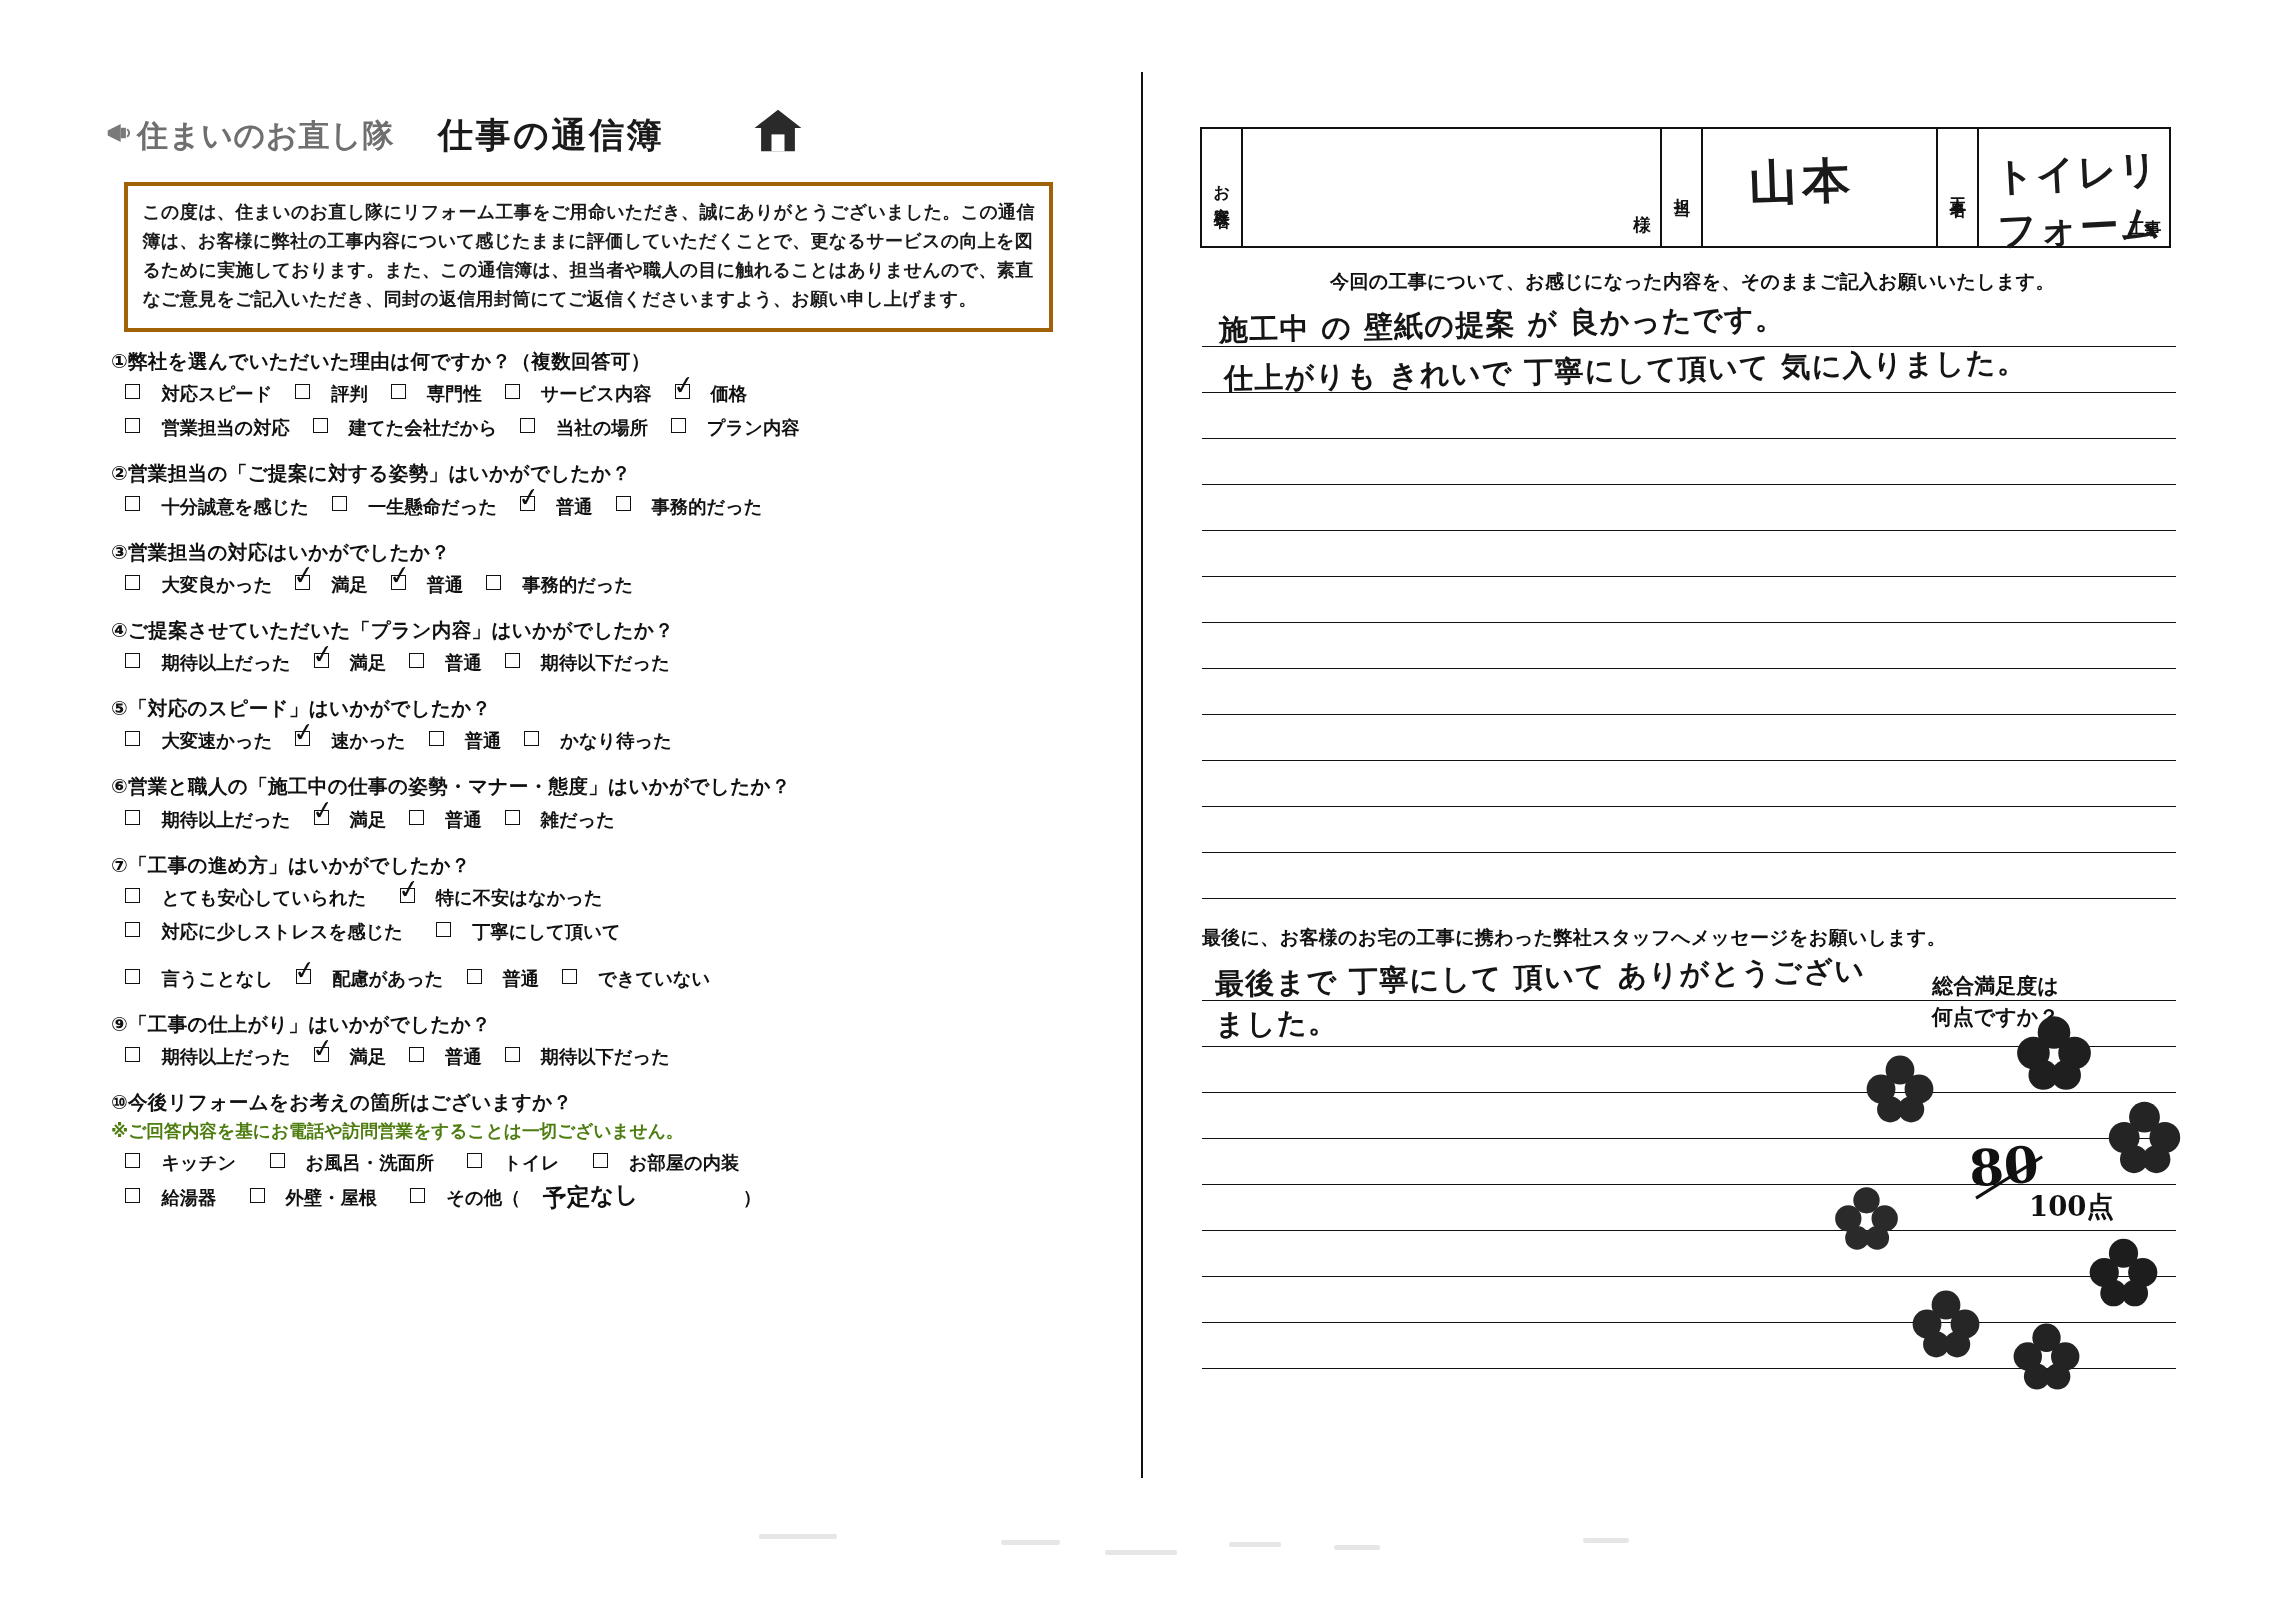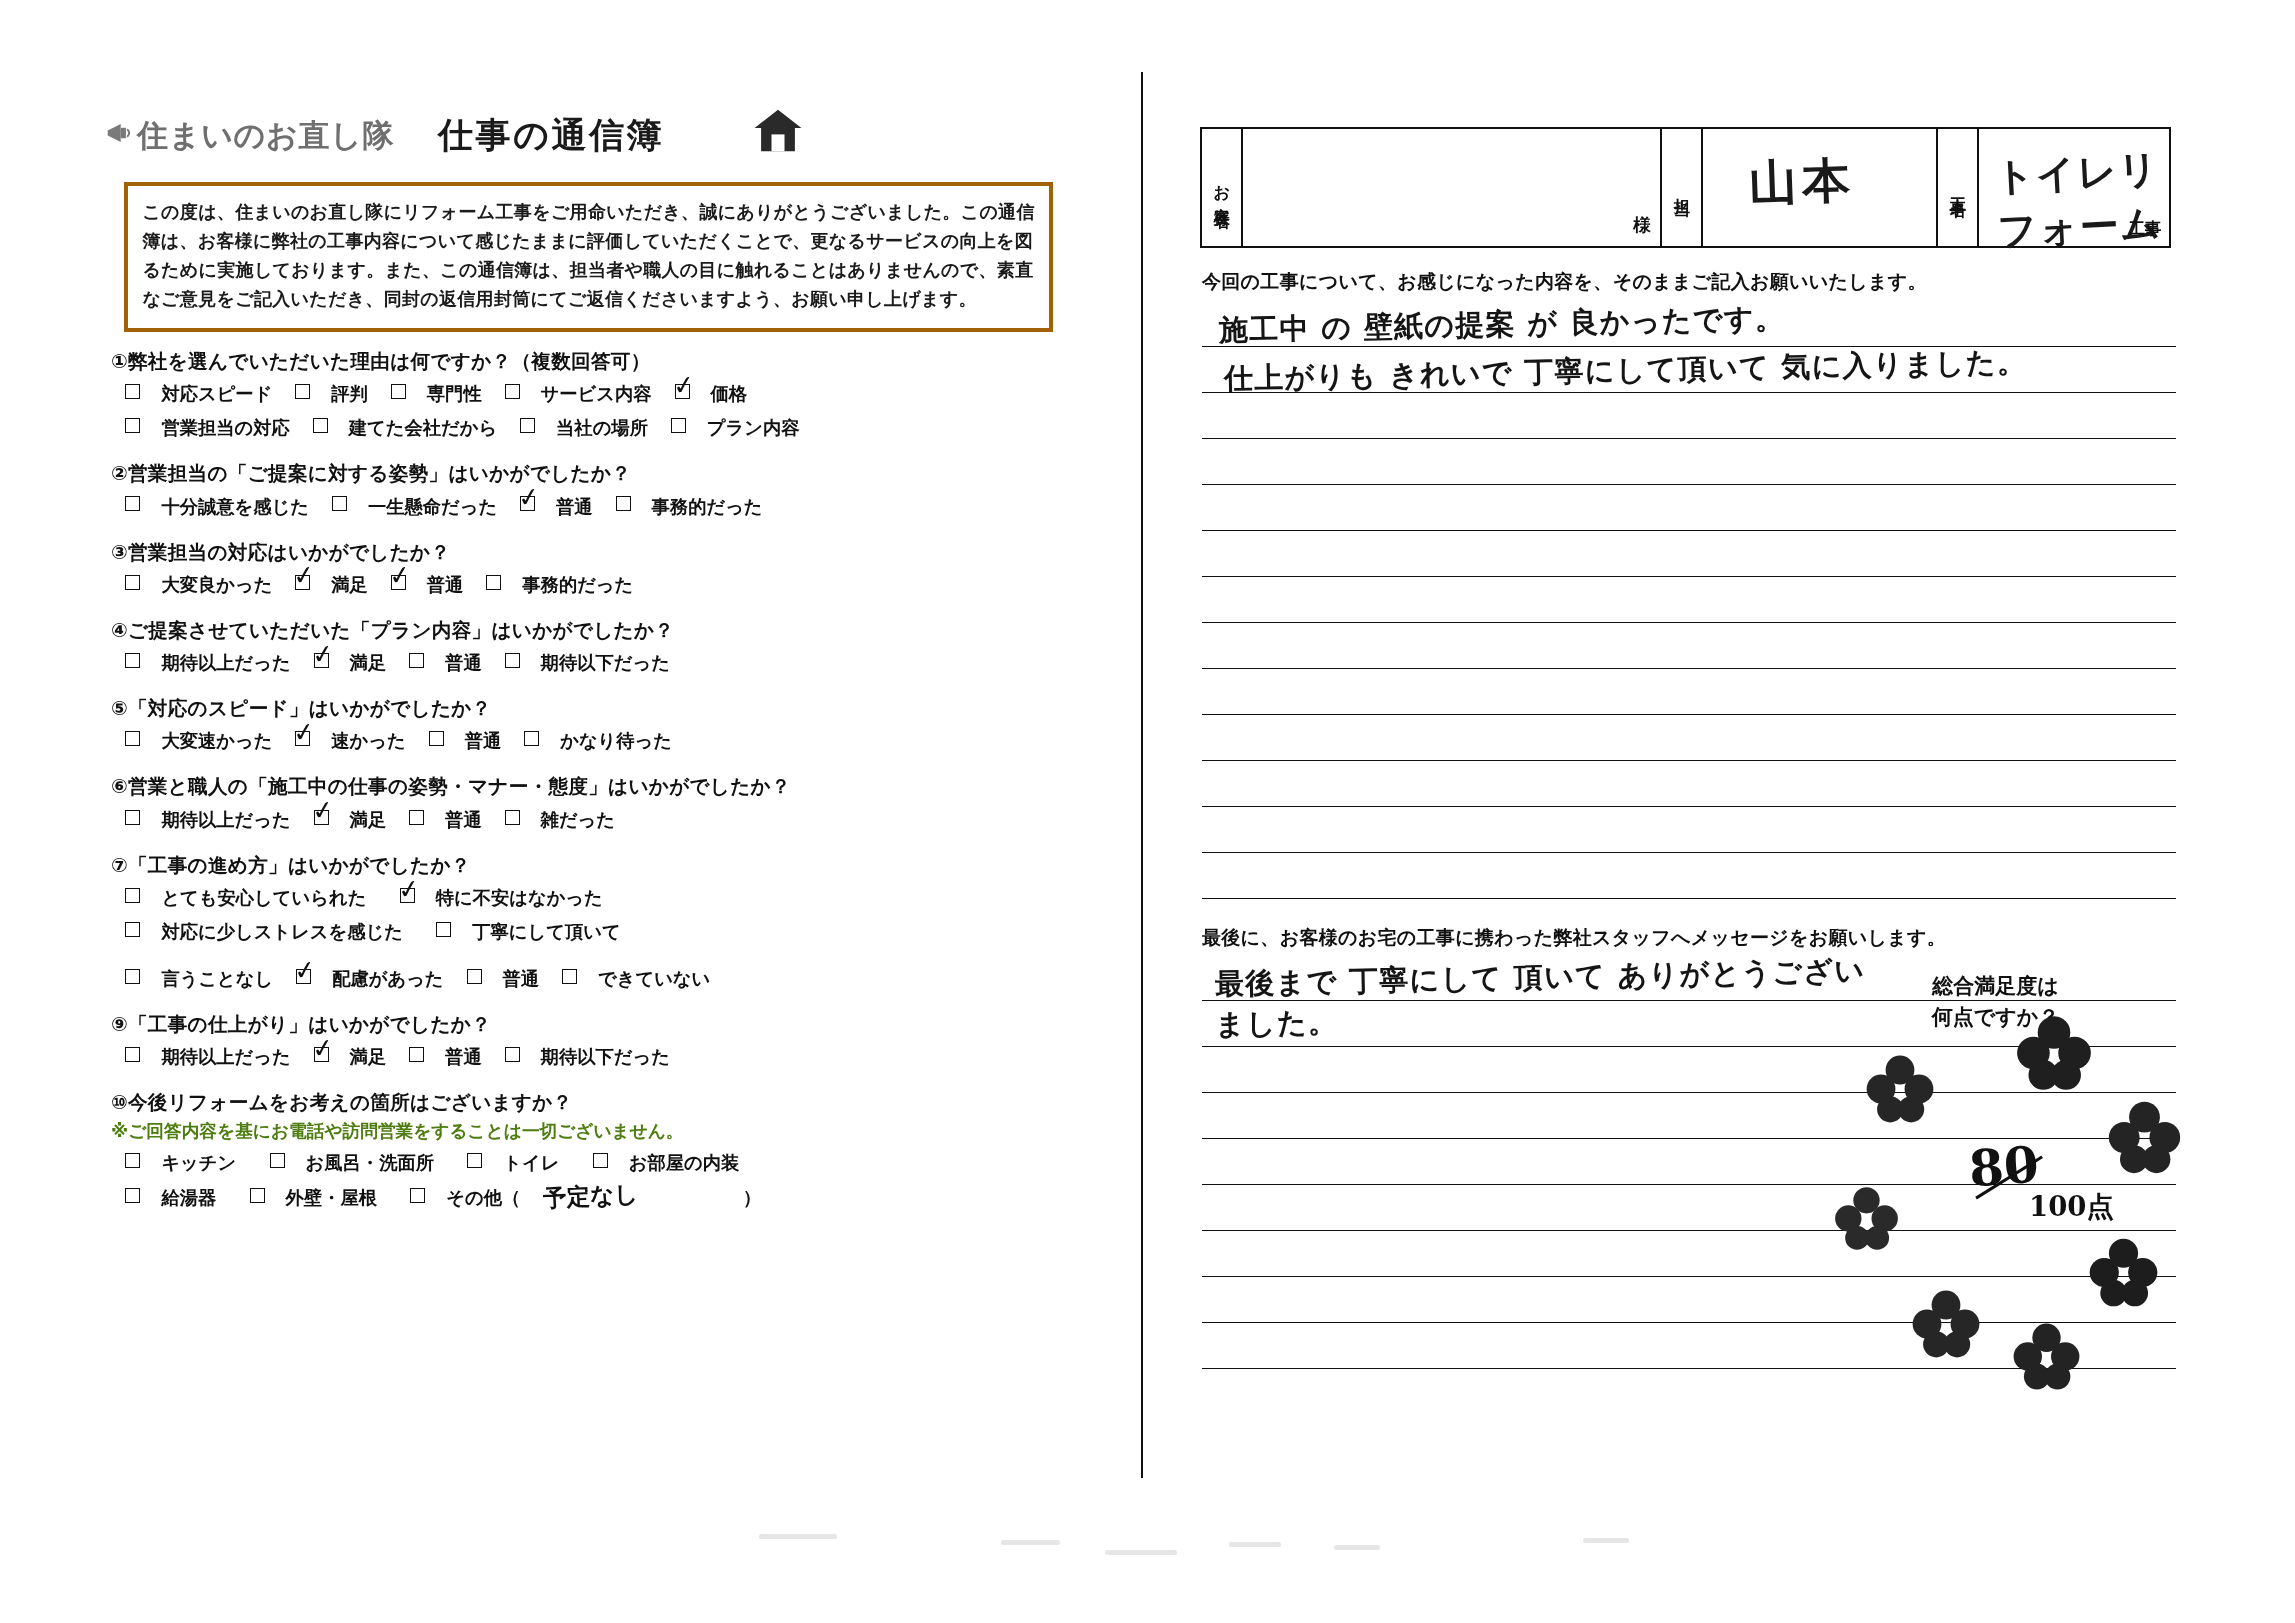--- a/index.html
+++ b/index.html
@@ -117,21 +117,21 @@
     position:absolute;left:46px;top:21px;font-size:48px;letter-spacing:5.2px;
     transform:rotate(-2deg);
   }
   .hw-kou{
     position:absolute;left:17px;top:17px;font-size:39px;letter-spacing:1.3px;
     transform:rotate(-3deg);
   }
 
   .prompt1{
     position:absolute;left:31px;top:171px;width:981px;
-    font-size:19px;font-weight:bold;letter-spacing:0.3px;color:#111;
+    font-size:19px;font-weight:bold;letter-spacing:0.3px;color:#111;text-align:center;
   }
 
   .lines{position:absolute;left:31px;width:974px;}
   .lines .ln{height:45px;border-bottom:1.6px solid #111;position:relative;}
 
   .hw-ans{
     position:absolute;
     font-family:"DejaVu Serif","Liberation Serif",serif;
     font-weight:bold;color:#151515;
     font-size:29px;letter-spacing:1.3px;

